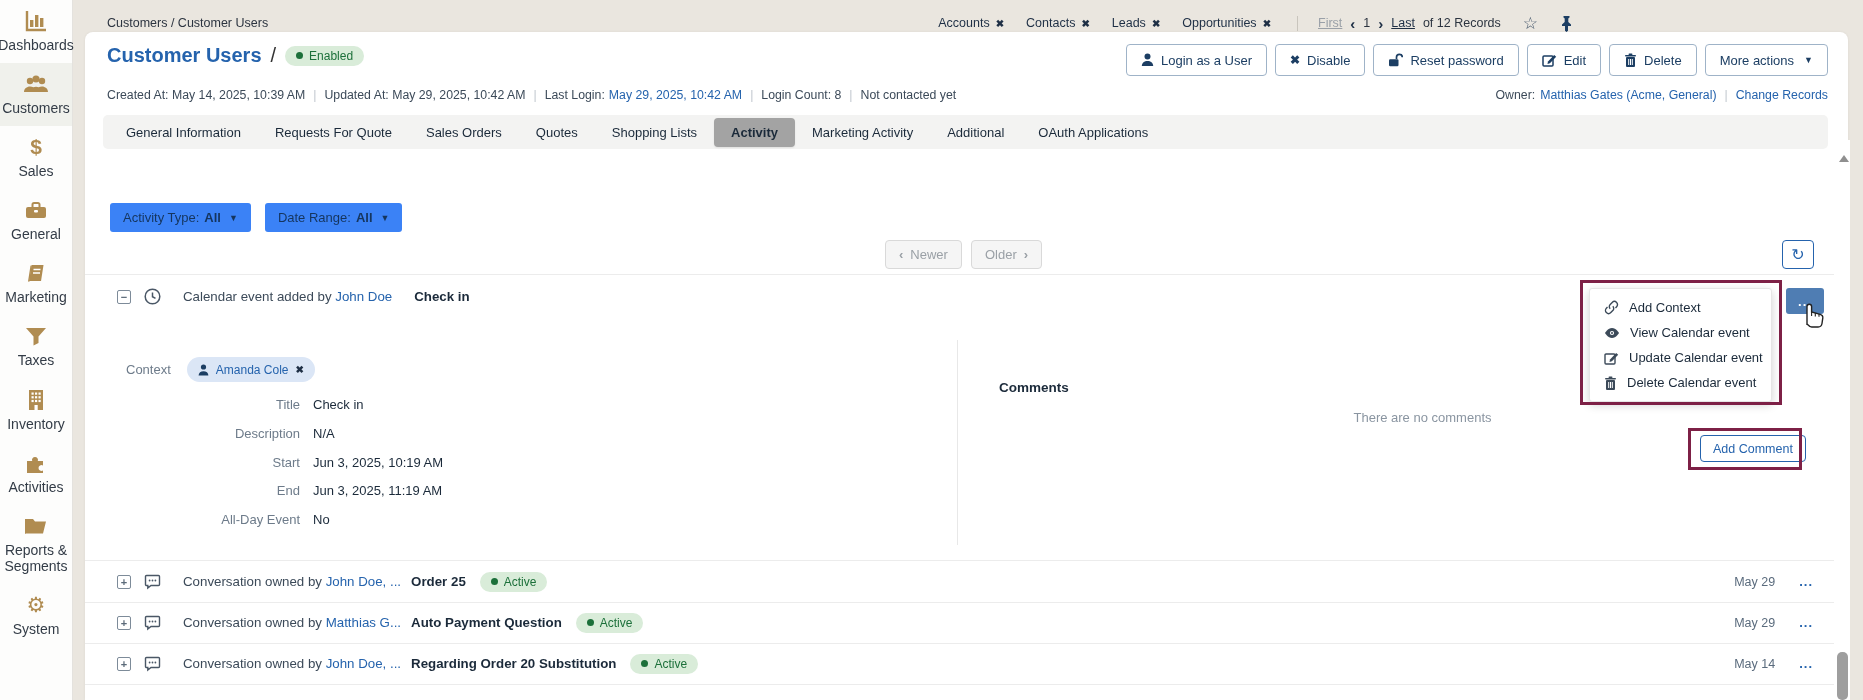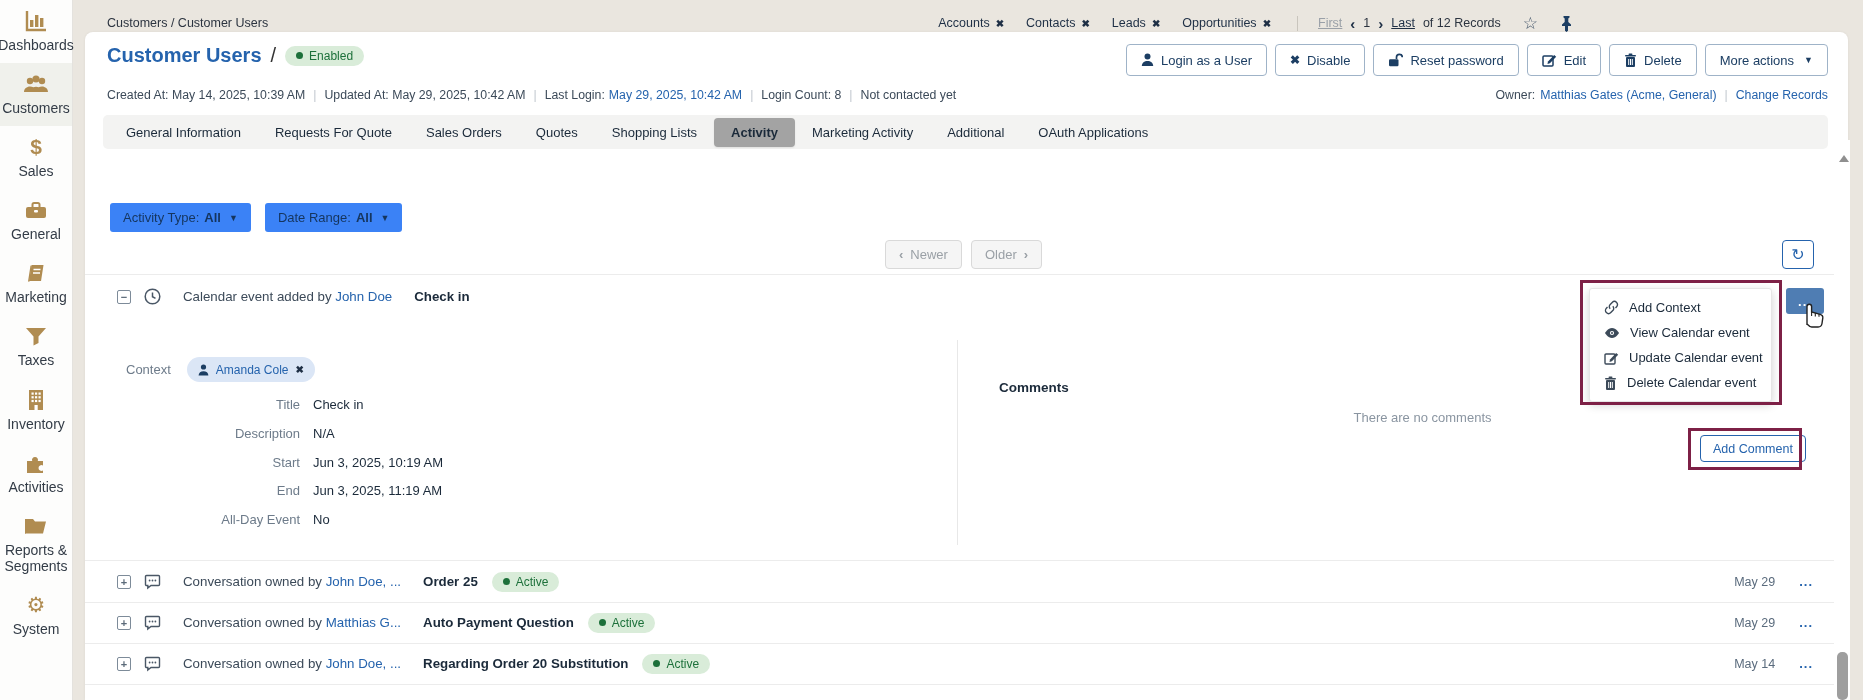--- a/index.html
+++ b/index.html
@@ -123,21 +123,21 @@
   #comments-empty { position:absolute; left:957px; top:410px; width:871px; text-align:center;
     font-size:13px; color:#8a95a1;margin-left:30px; }
   #add-comment { position:absolute; left:1700px; top:435px; height:27px; padding:0 12px;
     border:1px solid #2563ad; border-radius:4px; background:#fff; color:#2563ad;
     font-size:12.5px; display:inline-flex; align-items:center; cursor:pointer; }
 
   
   .conv-row { position:absolute; left:85px; width:1763px; height:41px; }
   .conv-inner { position:absolute; left:32px; top:0; right:35px; height:100%;
     display:flex; align-items:center; font-size:13.3px; }
-  .conv-title { font-weight:bold; color:#1b2a3a; margin-left:22px; }
+  .conv-title { font-weight:bold; color:#1b2a3a; margin-left:10px; }
   .conv-badge { margin-left:14px; }
   .conv-right { margin-left:auto; display:flex; align-items:center; gap:24px; }
   .conv-date { color:#5a6b7d; font-size:12.5px; }
   .conv-dots { color:#2563ad; font-weight:bold; letter-spacing:1px; font-size:13px; cursor:pointer; }
 
   
   #scroll-track { position:absolute; left:1834px; top:140px; width:16px; height:560px; background:#fff; }
   #scroll-up { position:absolute; left:1839px; top:155px; width:0; height:0;
     border-left:5px solid transparent; border-right:5px solid transparent;
     border-bottom:7px solid #8f8f8f; cursor:pointer; }

